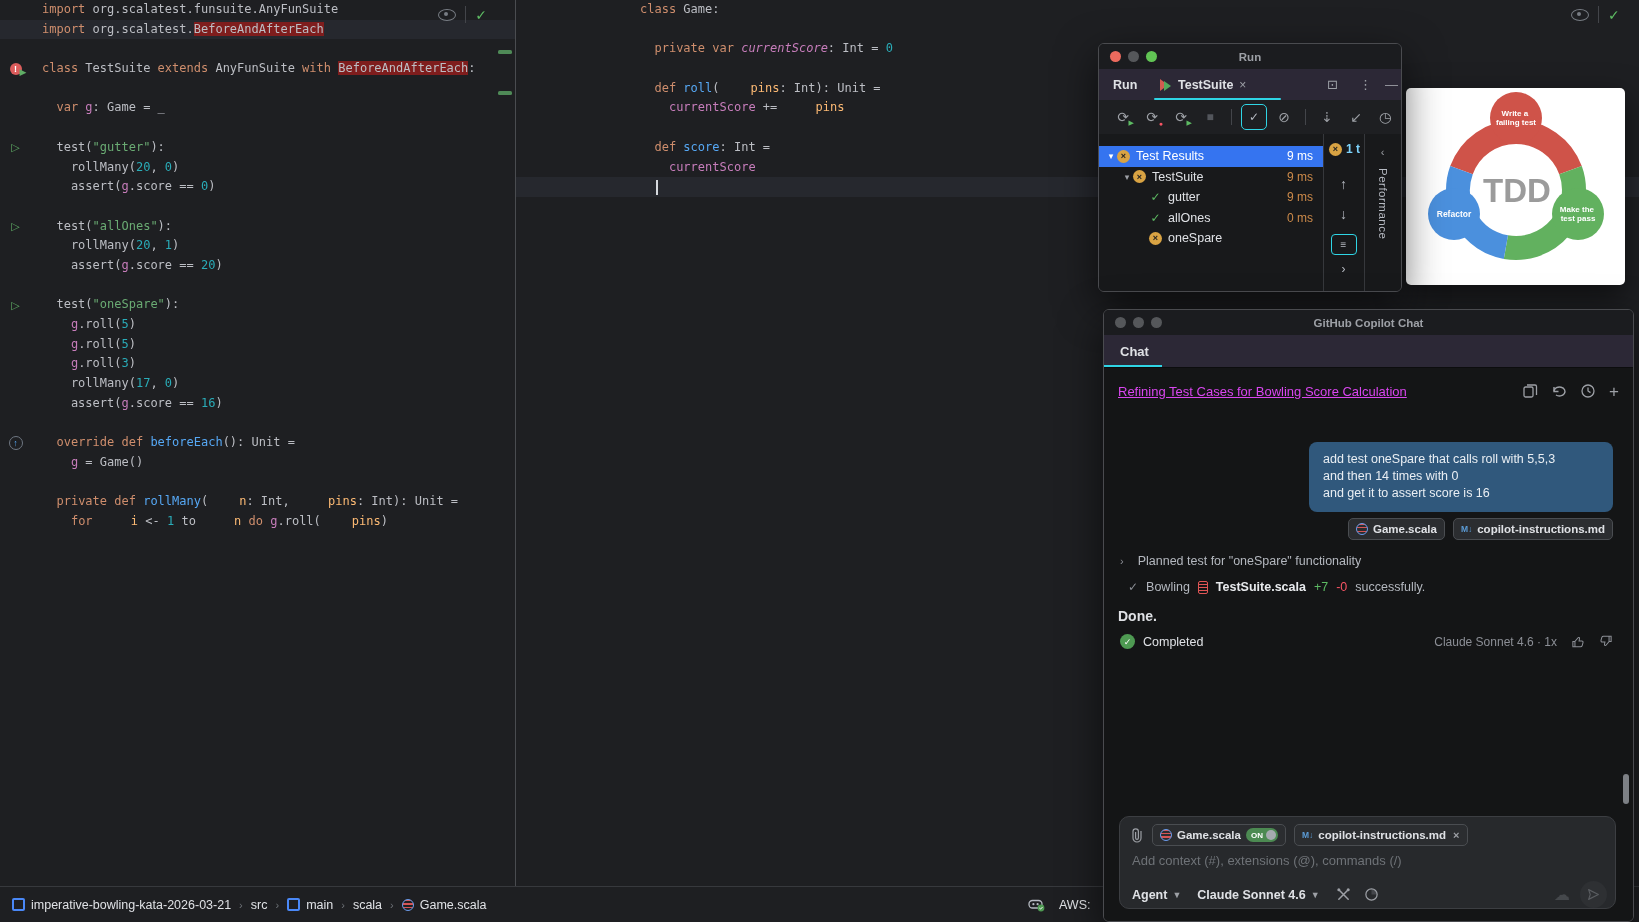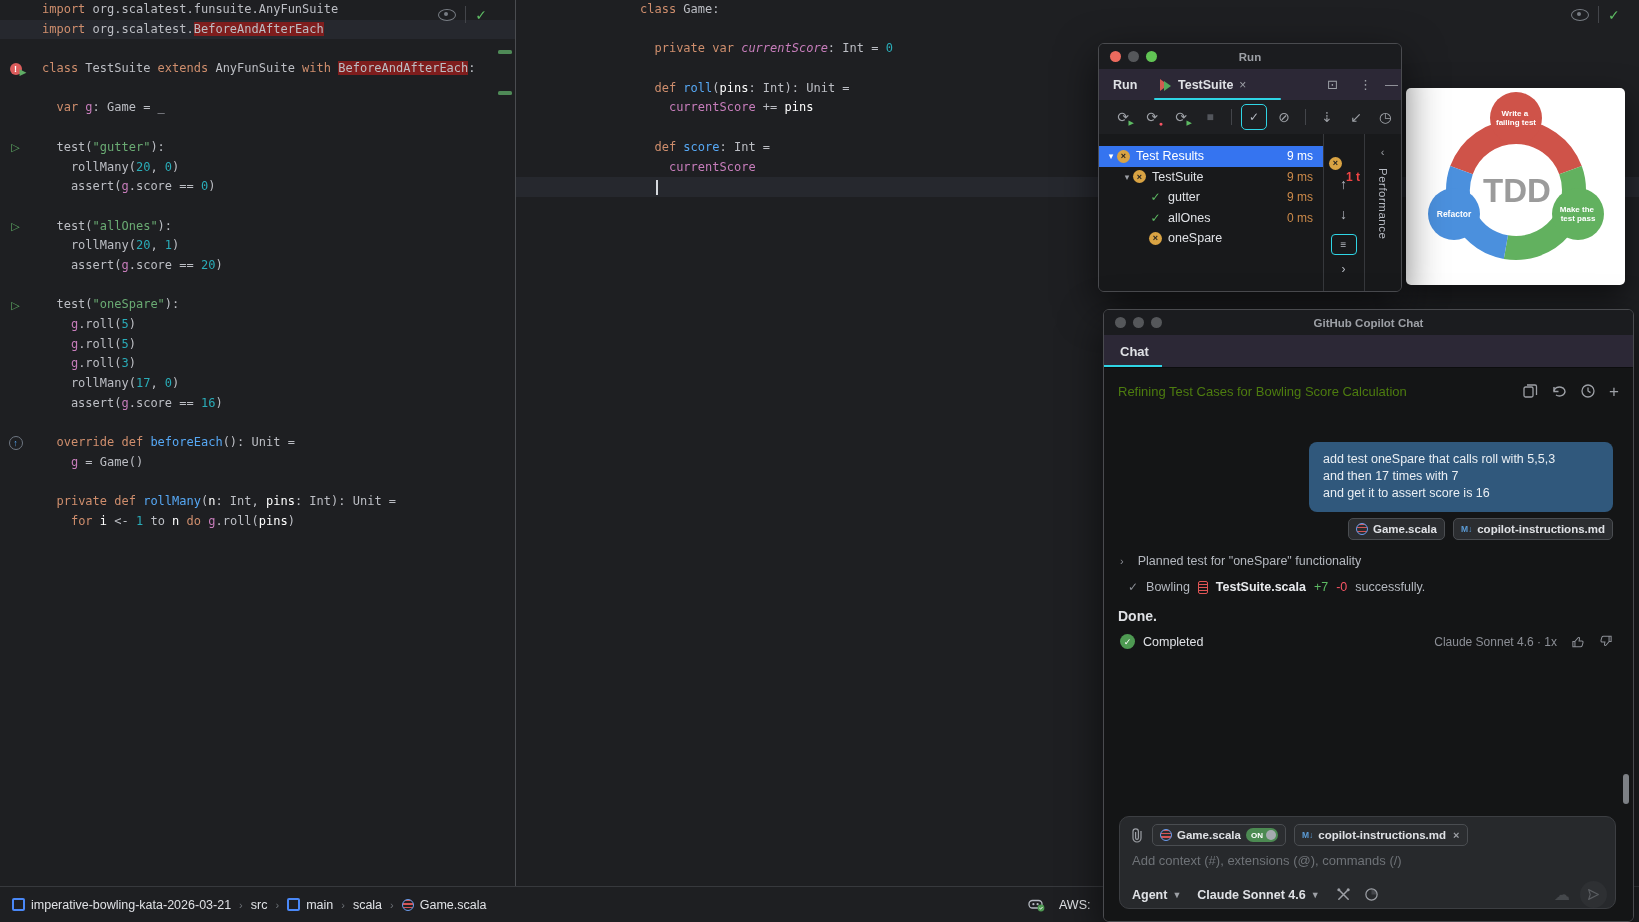--- a/index.html
+++ b/index.html
@@ -12,21 +12,21 @@
   #editor-mid{left:516px;width:1123px;}
   .pane-divider{position:absolute;top:0;left:515px;width:1px;height:886px;background:#4a4c50;z-index:2;}
   .code{position:absolute;top:0;left:0;right:0;font-family:"DejaVu Sans Mono","Liberation Mono",monospace;
         font-size:12px;line-height:19.7px;white-space:pre;}
   .cl{height:19.7px;}
   .cl.cur{background:#26282e;}
   #code-left .cl{padding-left:42px;}
   #code-mid .cl{padding-left:124px;}
   .tok-k{color:#cf8e6d;} .tok-p{color:#bcbec4;} .tok-s{color:#6aab73;} .tok-n{color:#2aacb8;}
   .tok-f{color:#c77dbb;} .tok-fi{color:#c77dbb;font-style:italic;} .tok-m{color:#56a8f5;}
-  .tok-a{color:#ffffff;} .tok-hi{color:#bcbec4;background:#7f1d1d;border-radius:0;}
+  .tok-a{color:#fdba74;margin-left:31px;} .tok-hi{color:#bcbec4;background:#7f1d1d;border-radius:0;}
   .gut-ic{position:absolute;left:8px;width:15px;height:15px;display:flex;align-items:center;justify-content:center;}
   .gi-run{color:#5fad65;font-size:11px;}
   .gi-fail{width:12px;height:12px;border-radius:50%;background:#db5c5c;color:#fff;font-size:9px;font-weight:700;
            display:flex;align-items:center;justify-content:center;position:relative;}
   .gi-fail i{position:absolute;right:-5px;bottom:-2px;font-style:normal;color:#5fad65;font-size:9px;}
   .gi-ovr{width:12px;height:12px;border-radius:50%;border:1.5px solid #6f7782;color:#56a8f5;
           font-size:9px;font-weight:700;display:flex;align-items:center;justify-content:center;}
   .caret{position:absolute;width:1.5px;height:15px;background:#d5d8dd;}
   .insp{position:absolute;top:6px;display:flex;align-items:center;gap:9px;}
   .eye{width:16px;height:10px;border:1.5px solid #787d84;border-radius:50%;position:relative;}
@@ -70,38 +70,38 @@
   .ttime{position:absolute;right:10px;font-size:12px;color:#cc8a4a;}
   .trow.sel .ttime{color:#fff;}
   .ic-fail{width:13px;height:13px;border-radius:50%;background:#d9a343;color:#1b1c1f;font-size:9px;font-weight:700;
            display:flex;align-items:center;justify-content:center;flex:none;}
   .ic-pass{color:#5dbb63;font-weight:700;font-size:12px;width:13px;text-align:center;flex:none;}
   .tlabel{margin-left:6px;}
   .run-vline{position:absolute;top:0;bottom:0;width:1px;background:#36383c;}
   .side-col{position:absolute;left:224px;top:0;width:41px;bottom:0;}
   .side-item{position:absolute;left:0;width:100%;display:flex;align-items:center;justify-content:center;color:#b6bac2;}
   .fail-badge{justify-content:flex-start;padding-left:6px;gap:4px;}
-  .fail-count{color:#ef4444;font-size:12px;font-weight:600;margin-top:28px;}
+  .fail-count{color:#7dd3fc;font-size:12px;font-weight:600;}
   .mini-btn{width:24px;height:19px;border:1.5px solid #2fd5e5;border-radius:4px;display:flex;align-items:center;justify-content:center;font-size:10px;color:#b6bac2;}
   .perf-strip{position:absolute;left:265px;top:0;width:37px;bottom:0;}
   .perf-label{position:absolute;left:50%;transform:translateX(-50%);top:34px;writing-mode:vertical-rl;
               font-size:11.5px;color:#b6bac2;letter-spacing:.5px;}
 
   
   #tdd-win{position:absolute;left:1406px;top:88px;width:219px;height:197px;background:#fff;border-radius:5px;
            box-shadow:0 10px 30px rgba(0,0,0,.55);z-index:9;}
 
   
   #chat-win{left:1103px;top:309px;width:529px;height:611px;z-index:11;background:#141516;}
   #chat-win .tabstrip{border-bottom:1px solid #0c0d0e;}
   .chat-tab{margin-left:16px;font-size:13px;color:#dfe1e5;font-weight:600;}
   #chat-tab-underline{position:absolute;left:0;bottom:0;width:58px;height:2.5px;background:#2fd5e5;}
   .chat-body{position:absolute;left:0;top:58px;right:0;bottom:0;background:#141516;}
   .chat-header{position:absolute;left:14px;right:14px;top:12px;height:22px;display:flex;align-items:center;}
-  .thread-title{font-size:13px;color:#4d7c0f;flex:1;}
+  .thread-title{font-size:13px;color:#d946ef;flex:1;text-decoration:underline;}
   .hdr-ics{display:flex;gap:13px;align-items:center;}
   .hdr-ics svg{display:block;}
   .plus-ic{color:#9da0a6;font-size:17px;line-height:1;}
   .bubble{position:absolute;right:20px;top:74px;width:304px;height:70px;background:#30587c;border-radius:8px;
           padding:9px 14px;box-sizing:border-box;font-size:12.5px;line-height:17px;color:#e9eef3;}
   .chips-row{position:absolute;right:20px;top:150px;display:flex;gap:8px;}
   .chip{height:20px;display:flex;align-items:center;gap:5px;background:#2b2d30;border:1px solid #4a4d51;
         border-radius:5px;padding:0 7px;font-size:11.5px;color:#dfe1e5;font-weight:600;}
   .sc-ic{width:12px;height:12px;border-radius:50%;border:1.5px solid #6d9ced;box-sizing:border-box;
          background:repeating-linear-gradient(0deg,transparent 0 2px,#d75454 2px 3.5px);flex:none;}
@@ -329,21 +329,21 @@
           </svg>
         <svg width="16" height="16" viewBox="0 0 16 16">
             <circle cx="8" cy="8" r="6" fill="none" stroke="#9da0a6" stroke-width="1.3"></circle>
             <path d="M8 4.5V8l2.5 1.6" fill="none" stroke="#9da0a6" stroke-width="1.3"></path>
           </svg>
         <span class="plus-ic">+</span>
       </span>
     </div>
     <div id="bubble" class="bubble">
         <div>add test oneSpare that calls roll with 5,5,3</div>
-        <div>and then 17 times with 7</div>
+        <div>and then 14 times with 0</div>
         <div>and get it to assert score is 16</div>
       </div>
     <div id="msg-chips" class="chips-row">
         <span class="chip">
           <span class="sc-ic"></span>
           <span>Game.scala</span>
         </span>
         <span class="chip">
           <span class="md-ic">M↓</span>
           <span>copilot-instructions.md</span>

